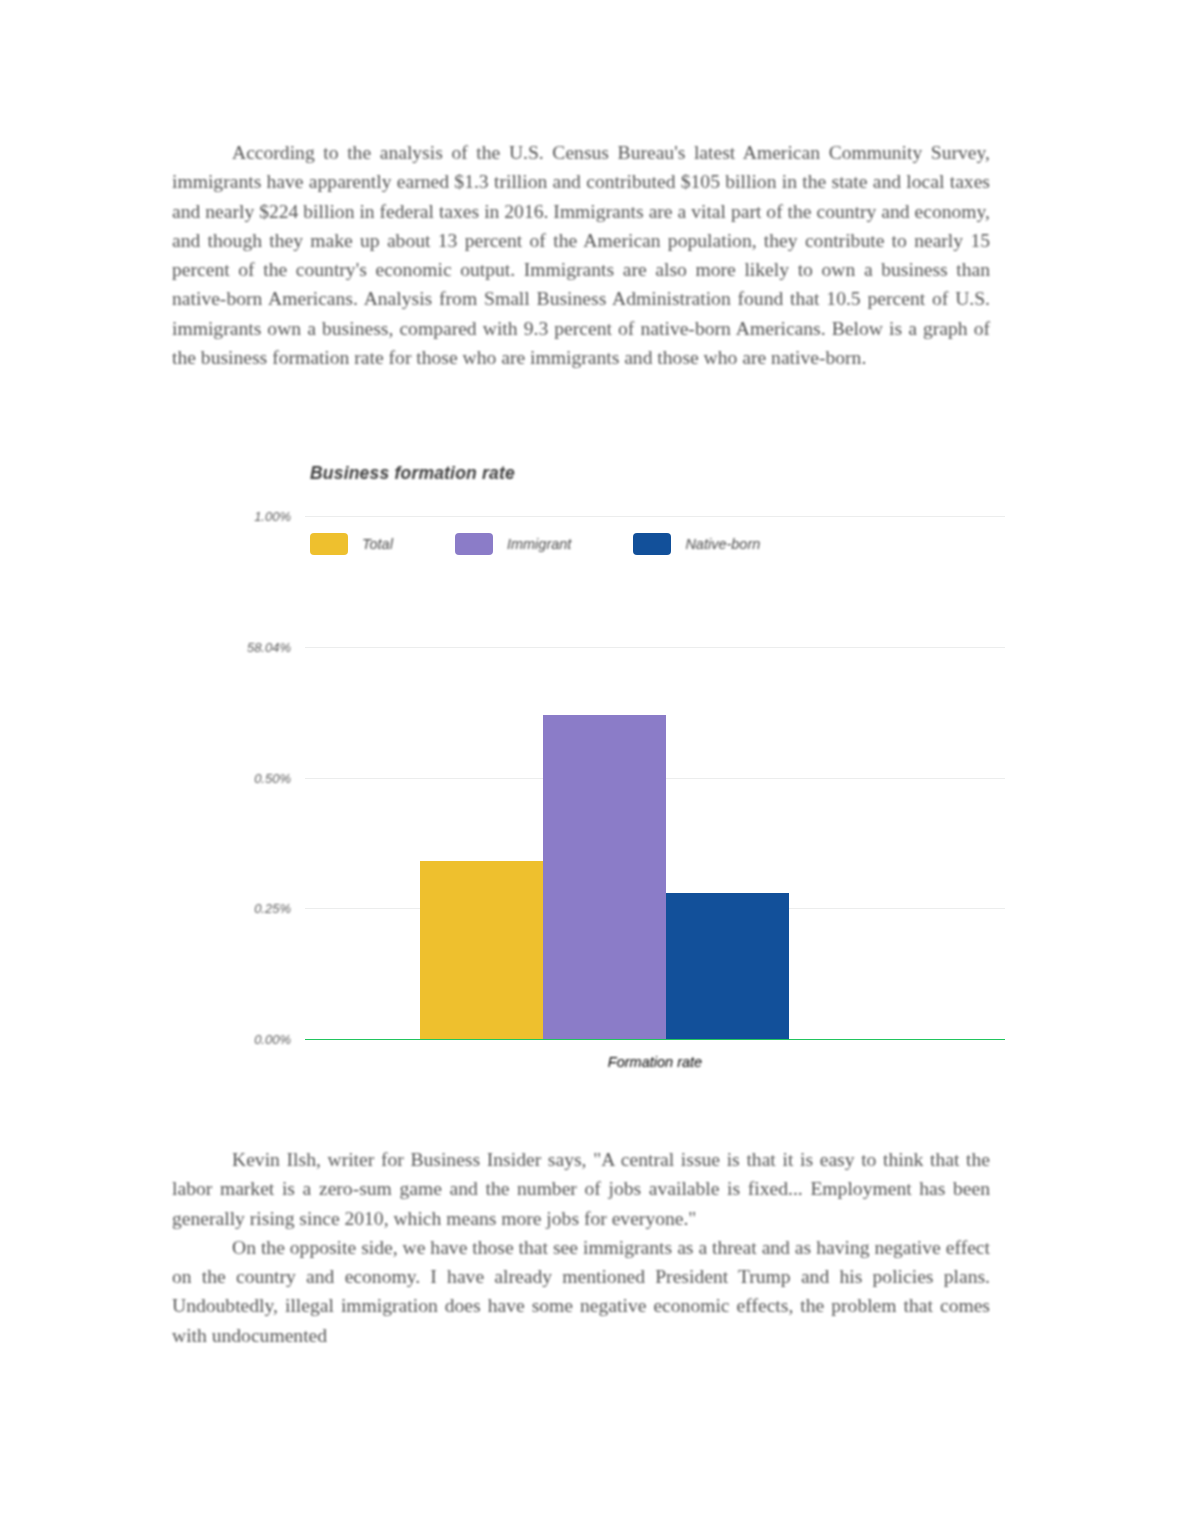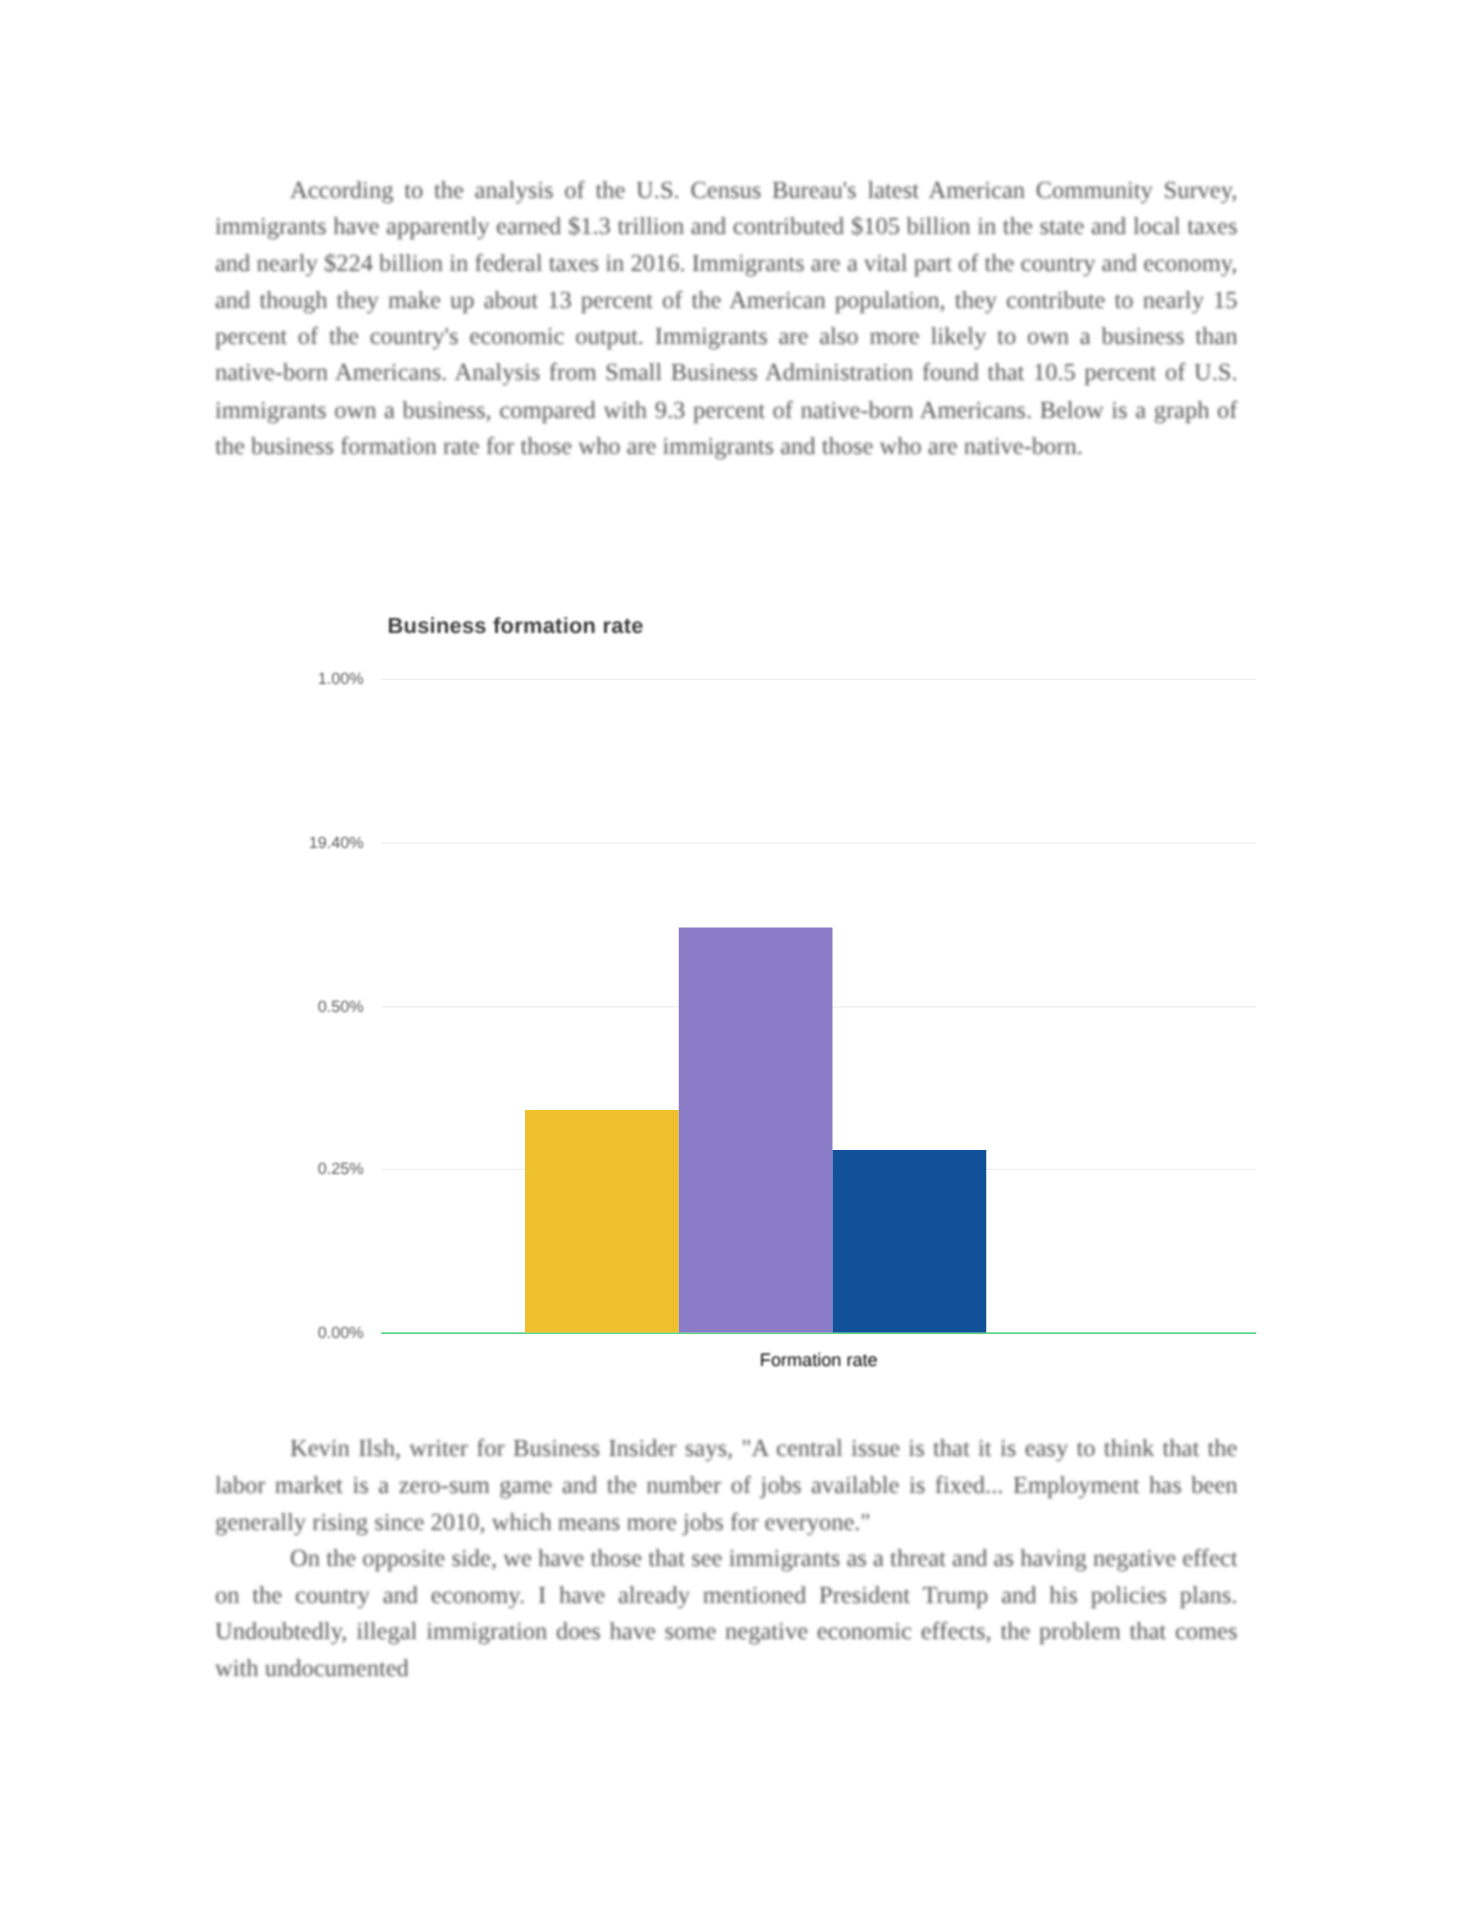--- a/index.html
+++ b/index.html
@@ -46,23 +46,24 @@
     width: 818px;
   }
   .doc-body-bottom .para + .para {
     margin-top: 0px;
   }
 
   
   .chart-figure {
     position: absolute;
     left: 228px;
-    top: 485px;
+    top: 458px;
     width: 790px;
     height: 620px;
+    font-style: italic;
   }
   .chart-title {
     position: absolute;
     left: 82px;
     top: 5px;
     font-family: "Liberation Sans", sans-serif;
     font-size: 17.5px;
     font-weight: bold;
     color: #3c3c3c;
     letter-spacing: .2px;
@@ -171,32 +172,46 @@
   <div class="chart-figure">
 
     <div class="chart-title">Business formation rate</div>
 
     <div class="plot">
 
       <div class="gridline" style="top: 0px;">
         <span class="ytick">1.00%</span>
       </div>
       <div class="gridline" style="top: 130.75px;">
-        <span class="ytick">19.40%</span>
+        <span class="ytick">58.04%</span>
       </div>
       <div class="gridline" style="top: 261.5px;">
         <span class="ytick">0.50%</span>
       </div>
       <div class="gridline" style="top: 392.25px;">
         <span class="ytick">0.25%</span>
       </div>
       <div class="gridline baseline" style="top: 523px;">
         <span class="ytick">0.00%</span>
       </div>
 
+      <div class="legend">
+        <div class="legend-item">
+          <span class="legend-swatch" style="background: rgb(238, 192, 46);"></span>
+          <span class="legend-label">Total</span>
+        </div>
+        <div class="legend-item">
+          <span class="legend-swatch" style="background: rgb(139, 124, 200);"></span>
+          <span class="legend-label">Immigrant</span>
+        </div>
+        <div class="legend-item">
+          <span class="legend-swatch" style="background: rgb(18, 80, 154);"></span>
+          <span class="legend-label">Native-born</span>
+        </div>
+      </div>
 
       <div class="bars">
         <div class="bar" style="background: rgb(238, 192, 46); height: 177.82px;"></div>
         <div class="bar" style="background: rgb(139, 124, 200); height: 324.26px;"></div>
         <div class="bar" style="background: rgb(18, 80, 154); height: 146.44px;"></div>
       </div>
 
     </div>
 
     <div class="xlabel">

